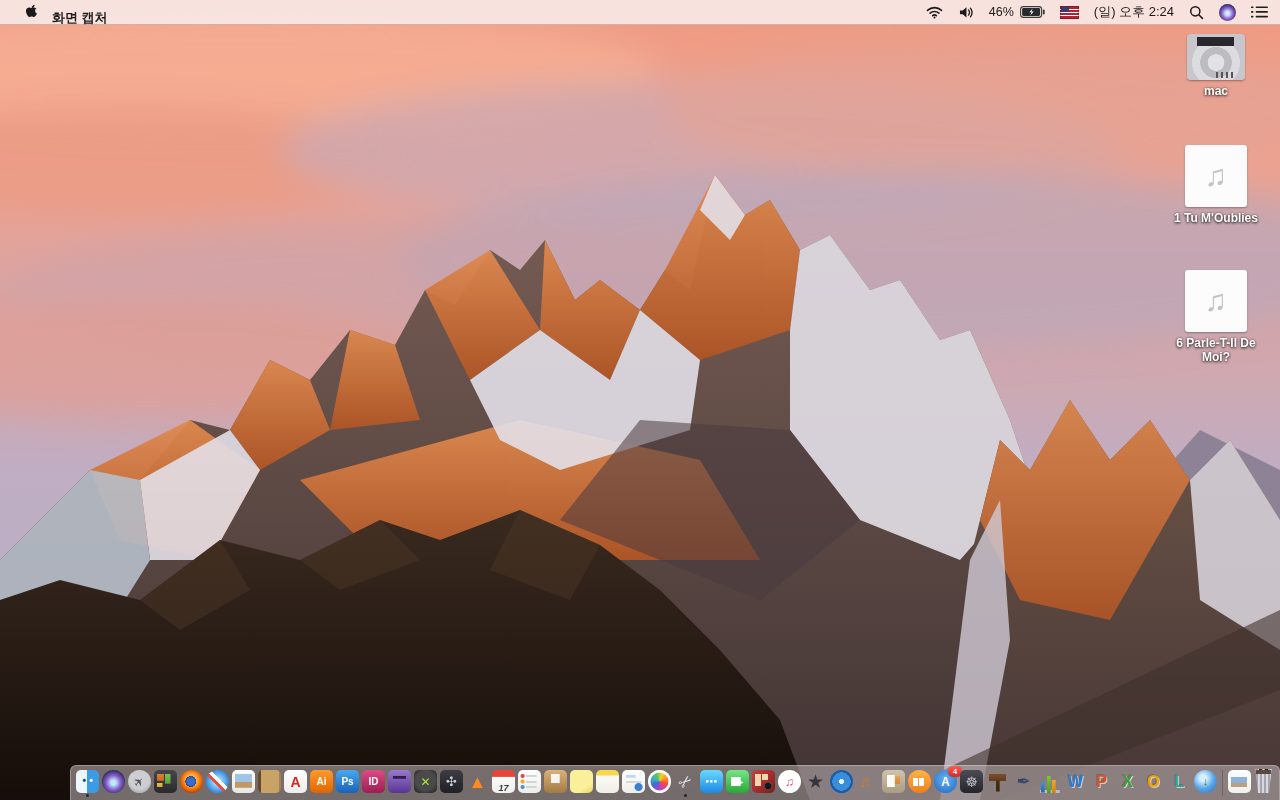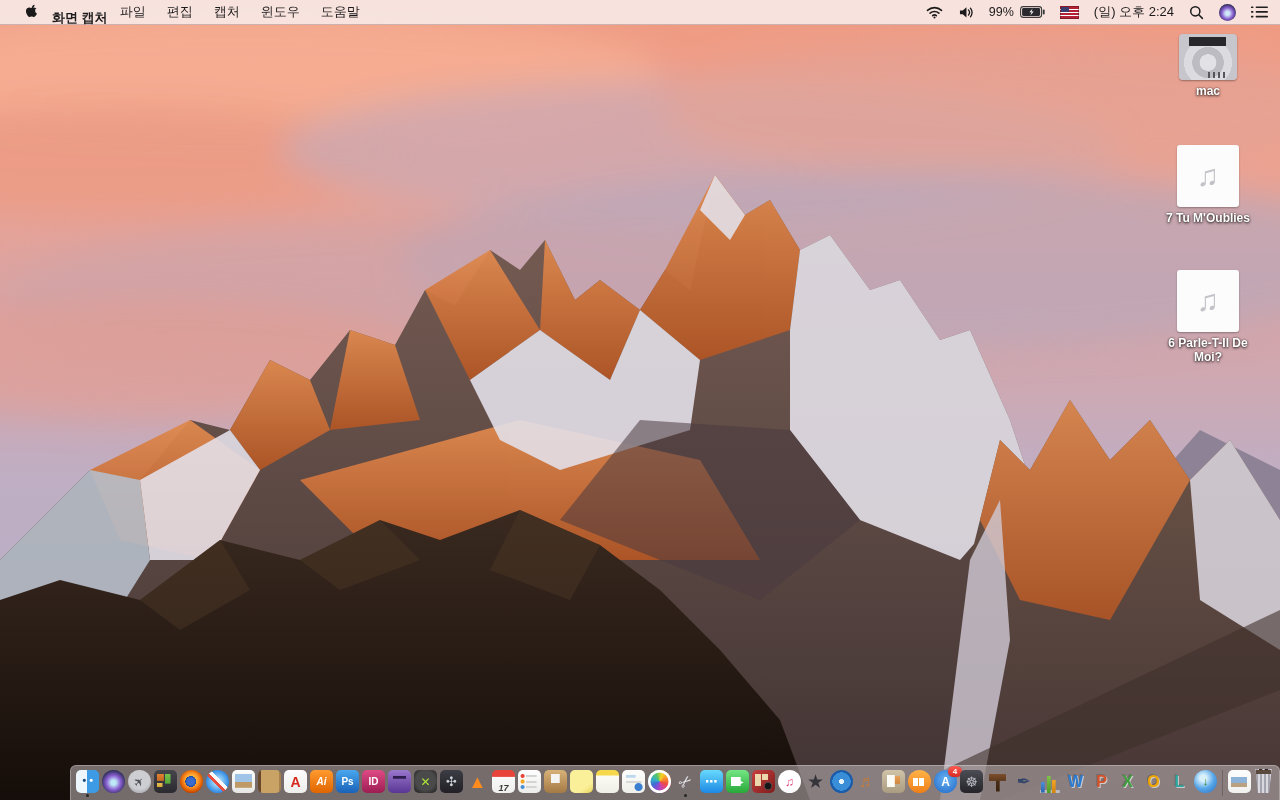--- a/index.html
+++ b/index.html
@@ -20,21 +20,21 @@
   .pct{font-size:12.5px;}
   .clock{font-size:13px;}
   .flag{width:17px;height:11px;position:relative;border:.5px solid rgba(0,0,0,.25);
     background:repeating-linear-gradient(180deg,#b22234 0 1.58px,#fff 1.58px 3.16px);}
   .flag::after{content:"";position:absolute;left:0;top:0;width:8px;height:5.8px;background:#3c3b6e;
     background-image:radial-gradient(#fff .5px,rgba(0,0,0,0) .6px);background-size:2px 1.9px;}
   .siri-orb{width:17px;height:17px;border-radius:50%;
     background:radial-gradient(circle at 50% 55%,#cfe9f8 0 15%,#8a5fd0 45%,#1b2340 78%);}
 
   
-  #desktop-icons{position:absolute;top:34px;right:12px;width:120px;z-index:10;
+  #desktop-icons{position:absolute;top:34px;right:4px;width:120px;z-index:10;
     display:flex;flex-direction:column;align-items:center;}
   .desk-item{display:flex;flex-direction:column;align-items:center;width:120px;cursor:default;}
   .desk-item:nth-child(1){margin-bottom:47px}
   .desk-item:nth-child(2){margin-bottom:44px}
   .desk-item:nth-child(3){margin-bottom:32px}
   .drive-icon{width:58px;height:46px;border-radius:4px;box-shadow:0 1px 2px rgba(0,0,0,.35);
     background:
       linear-gradient(#28282c,#28282c) 50% 9%/64% 20% no-repeat,
       linear-gradient(#c04038,#c04038) 69% 9%/9% 9% no-repeat,
       repeating-linear-gradient(90deg,#55555b 0 2px,rgba(0,0,0,0) 2px 5px) 74% 95%/32% 13% no-repeat,
@@ -168,45 +168,38 @@
     <div class="mb-left">
       <span class="apple">
         <span>
           <svg width="13" height="15" viewBox="0 0 14 17" fill="#1a1a1a">
             <path d="M9.6 4.6c.5-.6 1-1.5.8-2.5-.8.1-1.8.6-2.3 1.2-.5.6-1 1.5-.8 2.4.9.1 1.8-.5 2.3-1.1z"></path>
             <path d="M12.6 6.4c-1.2-1.4-2.8-1.4-3.2-1.4-1.1 0-2.1.7-2.7.7-.6 0-1.4-.7-2.4-.7-1.2 0-2.4.8-3 1.9-1.2 2.2-.3 5.2 1 7 .6.9 1.4 1.9 2.4 1.9.9 0 1.3-.6 2.5-.6s1.5.6 2.5.6c1.1 0 1.8-.9 2.4-1.8.7-1.1 1-2.1 1.1-2.2-.1 0-2.1-.8-2.1-3.1 0-2 1.6-2.9 1.7-3z"></path>
           </svg>
         </span>
       </span>
       <span class="mb-app">화면 캡처</span>
-      <span style="display:flex;align-items:center;">
-          <span class="menu-item">파일</span>
-          <span class="menu-item">편집</span>
-          <span class="menu-item">캡처</span>
-          <span class="menu-item">윈도우</span>
-          <span class="menu-item">도움말</span>
-        </span>
     </div>
 
     <div class="mb-right">
       <span>
         <svg width="17" height="14" viewBox="0 0 18 15" fill="none" stroke="#1a1a1a" stroke-width="1.7" stroke-linecap="round">
           <path d="M1.5 5.8a11 11 0 0 1 15 0"></path>
           <path d="M4.3 8.7a7 7 0 0 1 9.4 0"></path>
           <path d="M7 11.4a3.2 3.2 0 0 1 4 0"></path>
           <circle cx="9" cy="13.4" r="1.1" fill="#1a1a1a" stroke="none"></circle>
         </svg>
       </span>
       <span>
         <svg width="16" height="13" viewBox="0 0 16 14">
           <path d="M1.5 4.8h3l4-3.4v11l-4-3.4h-3z" fill="#1a1a1a"></path>
           <path d="M10.6 4.2a4.2 4.2 0 0 1 0 5.6 M12.8 2.4a7.6 7.6 0 0 1 0 9.2" fill="none" stroke="#1a1a1a" stroke-width="1.4" stroke-linecap="round"></path>
         </svg>
       </span>
-      <span class="pct">99%</span>
+      <span class="pct">46%</span>
       <span style="margin-left:-9px;">
         <svg width="25" height="12" viewBox="0 0 25 12">
           <rect x=".6" y=".6" width="21" height="10.8" rx="2.6" fill="none" stroke="#3a3a3a" stroke-width="1.1"></rect>
           <rect x="2.1" y="2.1" width="18" height="7.8" rx="1.3" fill="#2a2a2e"></rect>
           <rect x="22.8" y="3.6" width="1.9" height="4.8" rx=".9" fill="#3a3a3a"></rect>
           <path d="M12.6 2.4 9.4 6.3h2.1l-1.2 3.2 3.4-3.9h-2.2z" fill="#f8f8f8"></path>
         </svg>
       </span>
       <span class="flag"></span>
       <span class="clock">(일) 오후 2:24</span>
@@ -232,21 +225,21 @@
 
   <div id="desktop-icons">
       <div class="desk-item">
         <div class="drive-icon"></div>
         <div class="desk-label">mac</div>
       </div>
       <div class="desk-item">
         <div class="audio-icon">
           <span class="audio-glyph">♫</span>
         </div>
-        <div class="desk-label">7 Tu M'Oublies</div>
+        <div class="desk-label">1 Tu M'Oublies</div>
       </div>
       <div class="desk-item">
         <div class="audio-icon">
           <span class="audio-glyph">♫</span>
         </div>
         <div class="desk-label">6 Parle-T-Il De Moi?</div>
       </div>
     </div>
 
   <div id="dock">
@@ -276,21 +269,21 @@
       </div>
       <div class="dock-item">
         <div class="dock-icon sh-sq icon-journal-book" style="background: linear-gradient(90deg, rgb(106, 72, 44) 0px, rgb(106, 72, 44) 14%, rgb(201, 162, 101) 14%, rgb(201, 162, 101) 92%, rgb(168, 130, 76) 92%);"></div>
       </div>
       <div class="dock-item">
         <div class="dock-icon sh-sq icon-acrobat-reader" style="background: linear-gradient(rgb(253, 253, 253), rgb(237, 237, 235));">
           <span class="glyph" style="color: rgb(214, 40, 30); font-size: 14px;">A</span>
         </div>
       </div>
       <div class="dock-item">
-        <div class="dock-icon sh-sq icon-illustrator" style="background: linear-gradient(rgb(255, 154, 46), rgb(224, 101, 0)); font-style: italic;">
+        <div class="dock-icon sh-sq icon-illustrator" style="background: linear-gradient(rgb(255, 154, 46), rgb(224, 101, 0));">
           <span class="glyph" style="color: rgb(255, 255, 255); font-size: 10px;">Ai</span>
         </div>
       </div>
       <div class="dock-item">
         <div class="dock-icon sh-sq icon-photoshop" style="background: linear-gradient(rgb(73, 167, 239), rgb(26, 98, 184));">
           <span class="glyph" style="color: rgb(255, 255, 255); font-size: 10px; text-align: right;">Ps</span>
         </div>
       </div>
       <div class="dock-item">
         <div class="dock-icon sh-sq icon-indesign" style="background: linear-gradient(rgb(223, 74, 133), rgb(156, 30, 82));">

